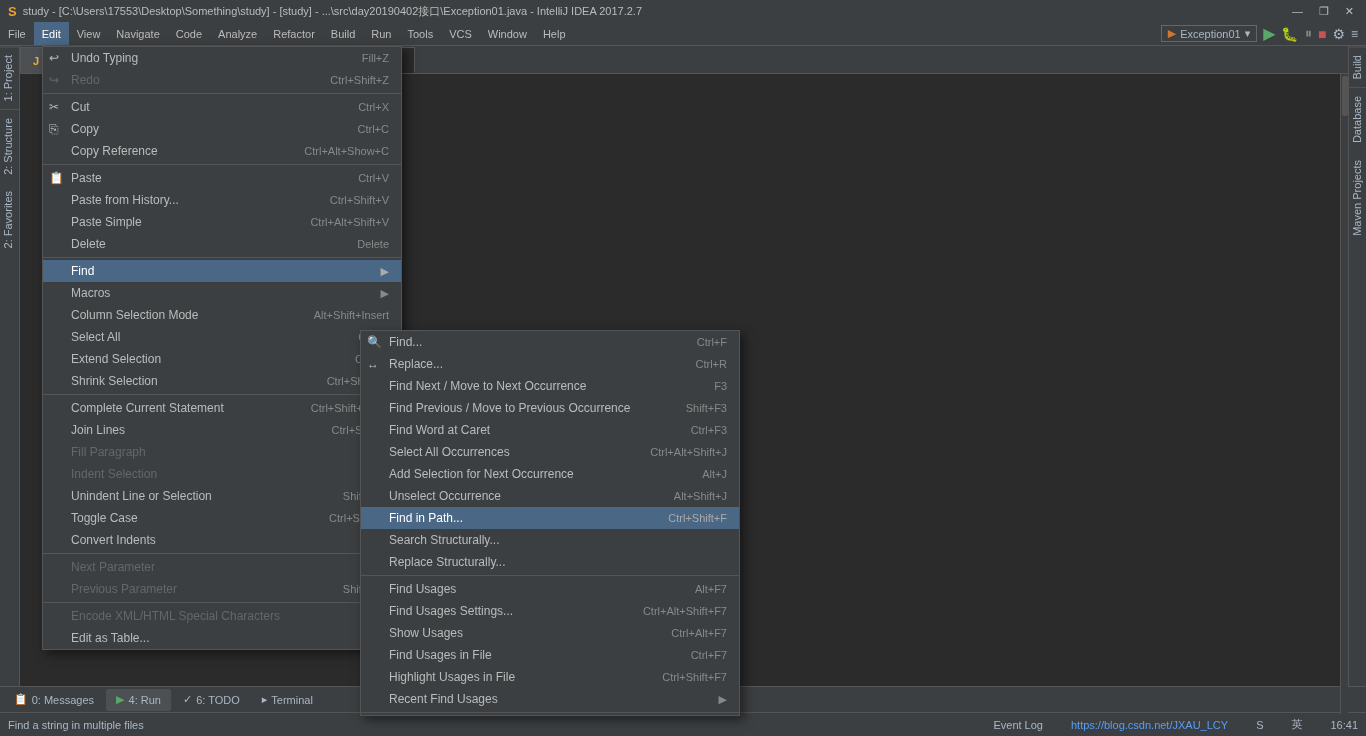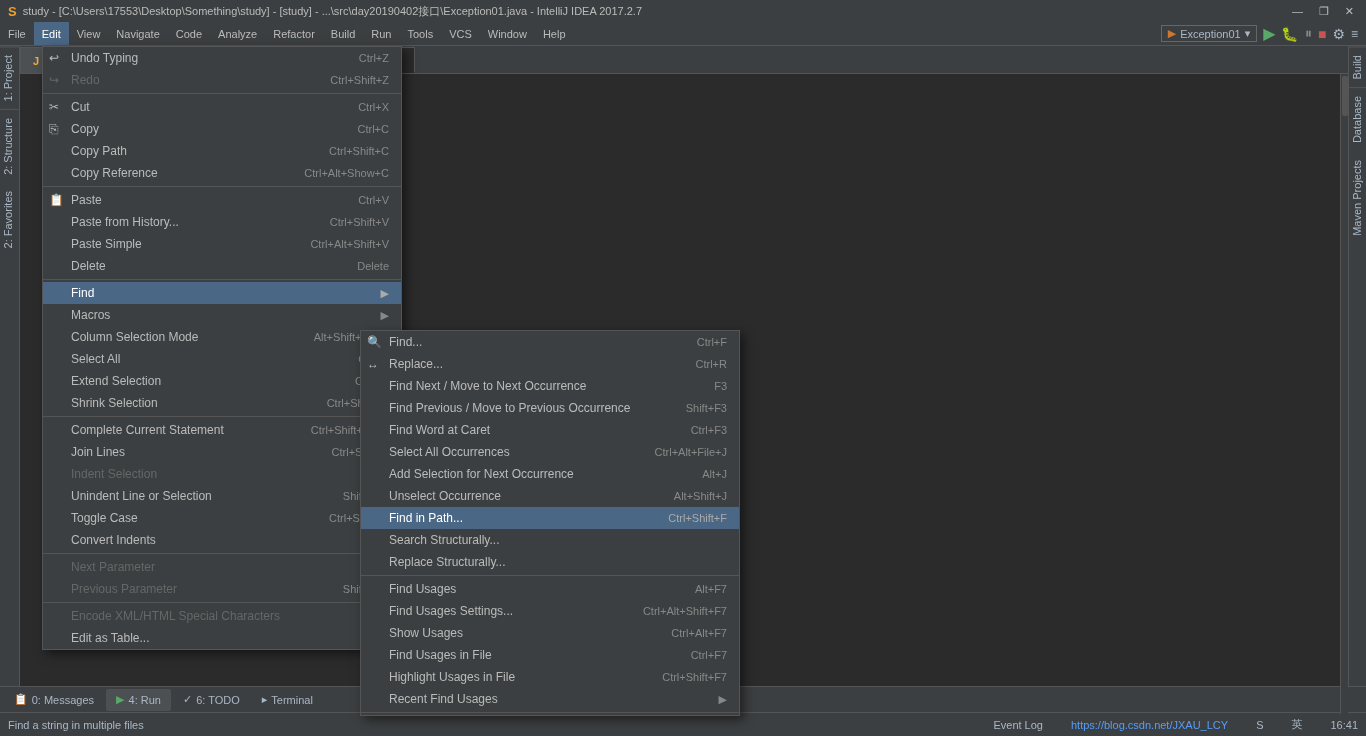--- a/index.html
+++ b/index.html
@@ -200,42 +200,38 @@
     <span>英</span>
     <span>16:41</span>
   </div>
 </div>
 
 <div id="edit-menu">
 
   <div class="menu-row">
     <span class="menu-icon">↩</span>
     <span>Undo Typing</span>
-    <span class="menu-shortcut">Ctrl+Z</span>
+    <span class="menu-shortcut">Fill+Z</span>
   </div>
   <div class="menu-row disabled">
     <span class="menu-icon">↪</span>
     <span>Redo</span>
     <span class="menu-shortcut">Ctrl+Shift+Z</span>
   </div>
   <div class="menu-separator"></div>
 
   <div class="menu-row">
     <span class="menu-icon">✂</span>
     <span>Cut</span>
     <span class="menu-shortcut">Ctrl+X</span>
   </div>
   <div class="menu-row">
     <span class="menu-icon">⎘</span>
     <span>Copy</span>
     <span class="menu-shortcut">Ctrl+C</span>
-  </div>
-  <div class="menu-row">
-    <span>Copy Path</span>
-    <span class="menu-shortcut">Ctrl+Shift+C</span>
   </div>
   <div class="menu-row">
     <span>Copy Reference</span>
     <span class="menu-shortcut">Ctrl+Alt+Show+C</span>
   </div>
   <div class="menu-separator"></div>
 
   <div class="menu-row">
     <span class="menu-icon">📋</span>
     <span>Paste</span>
@@ -287,20 +283,24 @@
 
   <div class="menu-row">
     <span>Complete Current Statement</span>
     <span class="menu-shortcut">Ctrl+Shift+Enter</span>
   </div>
   <div class="menu-row">
     <span>Join Lines</span>
     <span class="menu-shortcut">Ctrl+Shift+J</span>
   </div>
   <div class="menu-row disabled">
+    <span>Fill Paragraph</span>
+    <span class="menu-shortcut"></span>
+  </div>
+  <div class="menu-row disabled">
     <span>Indent Selection</span>
     <span class="menu-shortcut">Tab</span>
   </div>
   <div class="menu-row">
     <span>Unindent Line or Selection</span>
     <span class="menu-shortcut">Shift+Tab</span>
   </div>
   <div class="menu-row">
     <span>Toggle Case</span>
     <span class="menu-shortcut">Ctrl+Shift+U</span>
@@ -349,21 +349,21 @@
   <div class="menu-row">
     <span>Find Previous / Move to Previous Occurrence</span>
     <span class="menu-shortcut">Shift+F3</span>
   </div>
   <div class="menu-row">
     <span>Find Word at Caret</span>
     <span class="menu-shortcut">Ctrl+F3</span>
   </div>
   <div class="menu-row">
     <span>Select All Occurrences</span>
-    <span class="menu-shortcut">Ctrl+Alt+File+J</span>
+    <span class="menu-shortcut">Ctrl+Alt+Shift+J</span>
   </div>
   <div class="menu-row">
     <span>Add Selection for Next Occurrence</span>
     <span class="menu-shortcut">Alt+J</span>
   </div>
   <div class="menu-row">
     <span>Unselect Occurrence</span>
     <span class="menu-shortcut">Alt+Shift+J</span>
   </div>
   <div class="menu-row highlighted">

